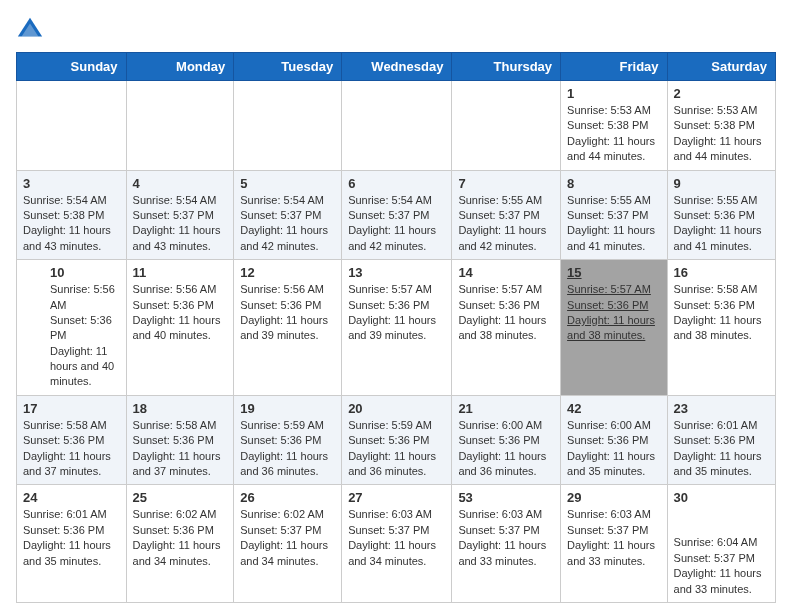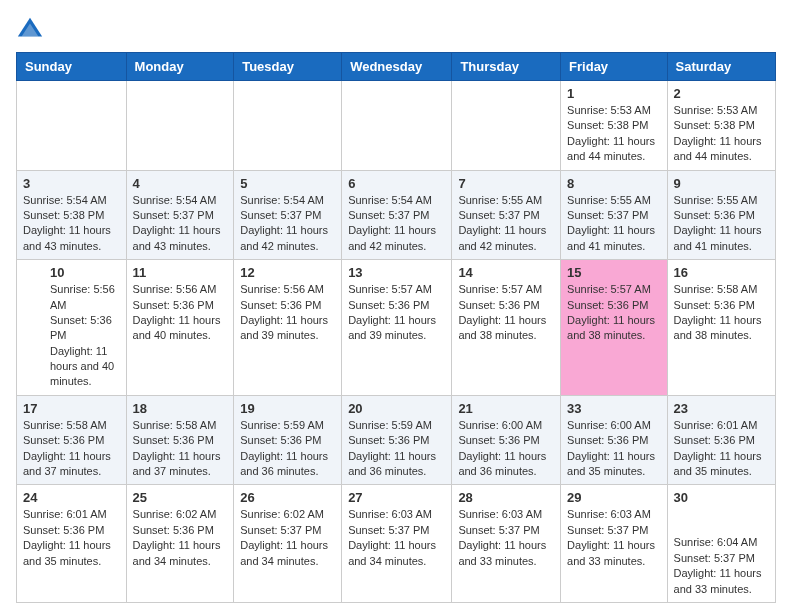--- a/index.html
+++ b/index.html
@@ -50,21 +50,21 @@
       width: 100%;
       border-collapse: collapse;
       border: 1px solid #ccc;
     }
     .calendar th {
       background-color: #1a6bbf;
       color: #fff;
       font-size: 13px;
       font-weight: bold;
       padding: 6px 8px;
-      text-align: left;
+      text-align: right;
       border: 1px solid #1555a0;
     }
     .calendar td {
       vertical-align: top;
       padding: 5px 6px;
       border: 1px solid #ccc;
       font-size: 11px;
       color: #333;
       width: 113px;
       min-height: 80px;
@@ -211,21 +211,21 @@
           <div class="day-info" style="white-space: pre-line;">Sunrise: 5:57 AM
 Sunset: 5:36 PM
 Daylight: 11 hours and 39 minutes.</div>
         </td>
         <td style="background: rgb(255, 255, 255); margin-top: 36px;">
           <span class="day-number">14</span>
           <div class="day-info" style="white-space: pre-line;">Sunrise: 5:57 AM
 Sunset: 5:36 PM
 Daylight: 11 hours and 38 minutes.</div>
         </td>
-        <td style="background: #f9a8d4;">
+        <td style="background: #a3a3a3; text-decoration: underline;">
           <span class="day-number">15</span>
           <div class="day-info" style="white-space: pre-line;">Sunrise: 5:57 AM
 Sunset: 5:36 PM
 Daylight: 11 hours and 38 minutes.</div>
         </td>
         <td style="background: rgb(255, 255, 255);">
           <span class="day-number">16</span>
           <div class="day-info" style="white-space: pre-line;">Sunrise: 5:58 AM
 Sunset: 5:36 PM
 Daylight: 11 hours and 38 minutes.</div>
@@ -256,21 +256,21 @@
 Sunset: 5:36 PM
 Daylight: 11 hours and 36 minutes.</div>
         </td>
         <td style="background: rgb(240, 244, 249);">
           <span class="day-number">21</span>
           <div class="day-info" style="white-space: pre-line;">Sunrise: 6:00 AM
 Sunset: 5:36 PM
 Daylight: 11 hours and 36 minutes.</div>
         </td>
         <td style="background: rgb(240, 244, 249);">
-          <span class="day-number">33</span>
+          <span class="day-number">42</span>
           <div class="day-info" style="white-space: pre-line;">Sunrise: 6:00 AM
 Sunset: 5:36 PM
 Daylight: 11 hours and 35 minutes.</div>
         </td>
         <td style="background: rgb(240, 244, 249);">
           <span class="day-number">23</span>
           <div class="day-info" style="white-space: pre-line;">Sunrise: 6:01 AM
 Sunset: 5:36 PM
 Daylight: 11 hours and 35 minutes.</div>
         </td>
@@ -294,21 +294,21 @@
 Sunset: 5:37 PM
 Daylight: 11 hours and 34 minutes.</div>
         </td>
         <td style="background: rgb(255, 255, 255);">
           <span class="day-number">27</span>
           <div class="day-info" style="white-space: pre-line;">Sunrise: 6:03 AM
 Sunset: 5:37 PM
 Daylight: 11 hours and 34 minutes.</div>
         </td>
         <td style="background: rgb(255, 255, 255);">
-          <span class="day-number">28</span>
+          <span class="day-number">53</span>
           <div class="day-info" style="white-space: pre-line;">Sunrise: 6:03 AM
 Sunset: 5:37 PM
 Daylight: 11 hours and 33 minutes.</div>
         </td>
         <td style="background: rgb(255, 255, 255);">
           <span class="day-number">29</span>
           <div class="day-info" style="white-space: pre-line;">Sunrise: 6:03 AM
 Sunset: 5:37 PM
 Daylight: 11 hours and 33 minutes.</div>
         </td>

